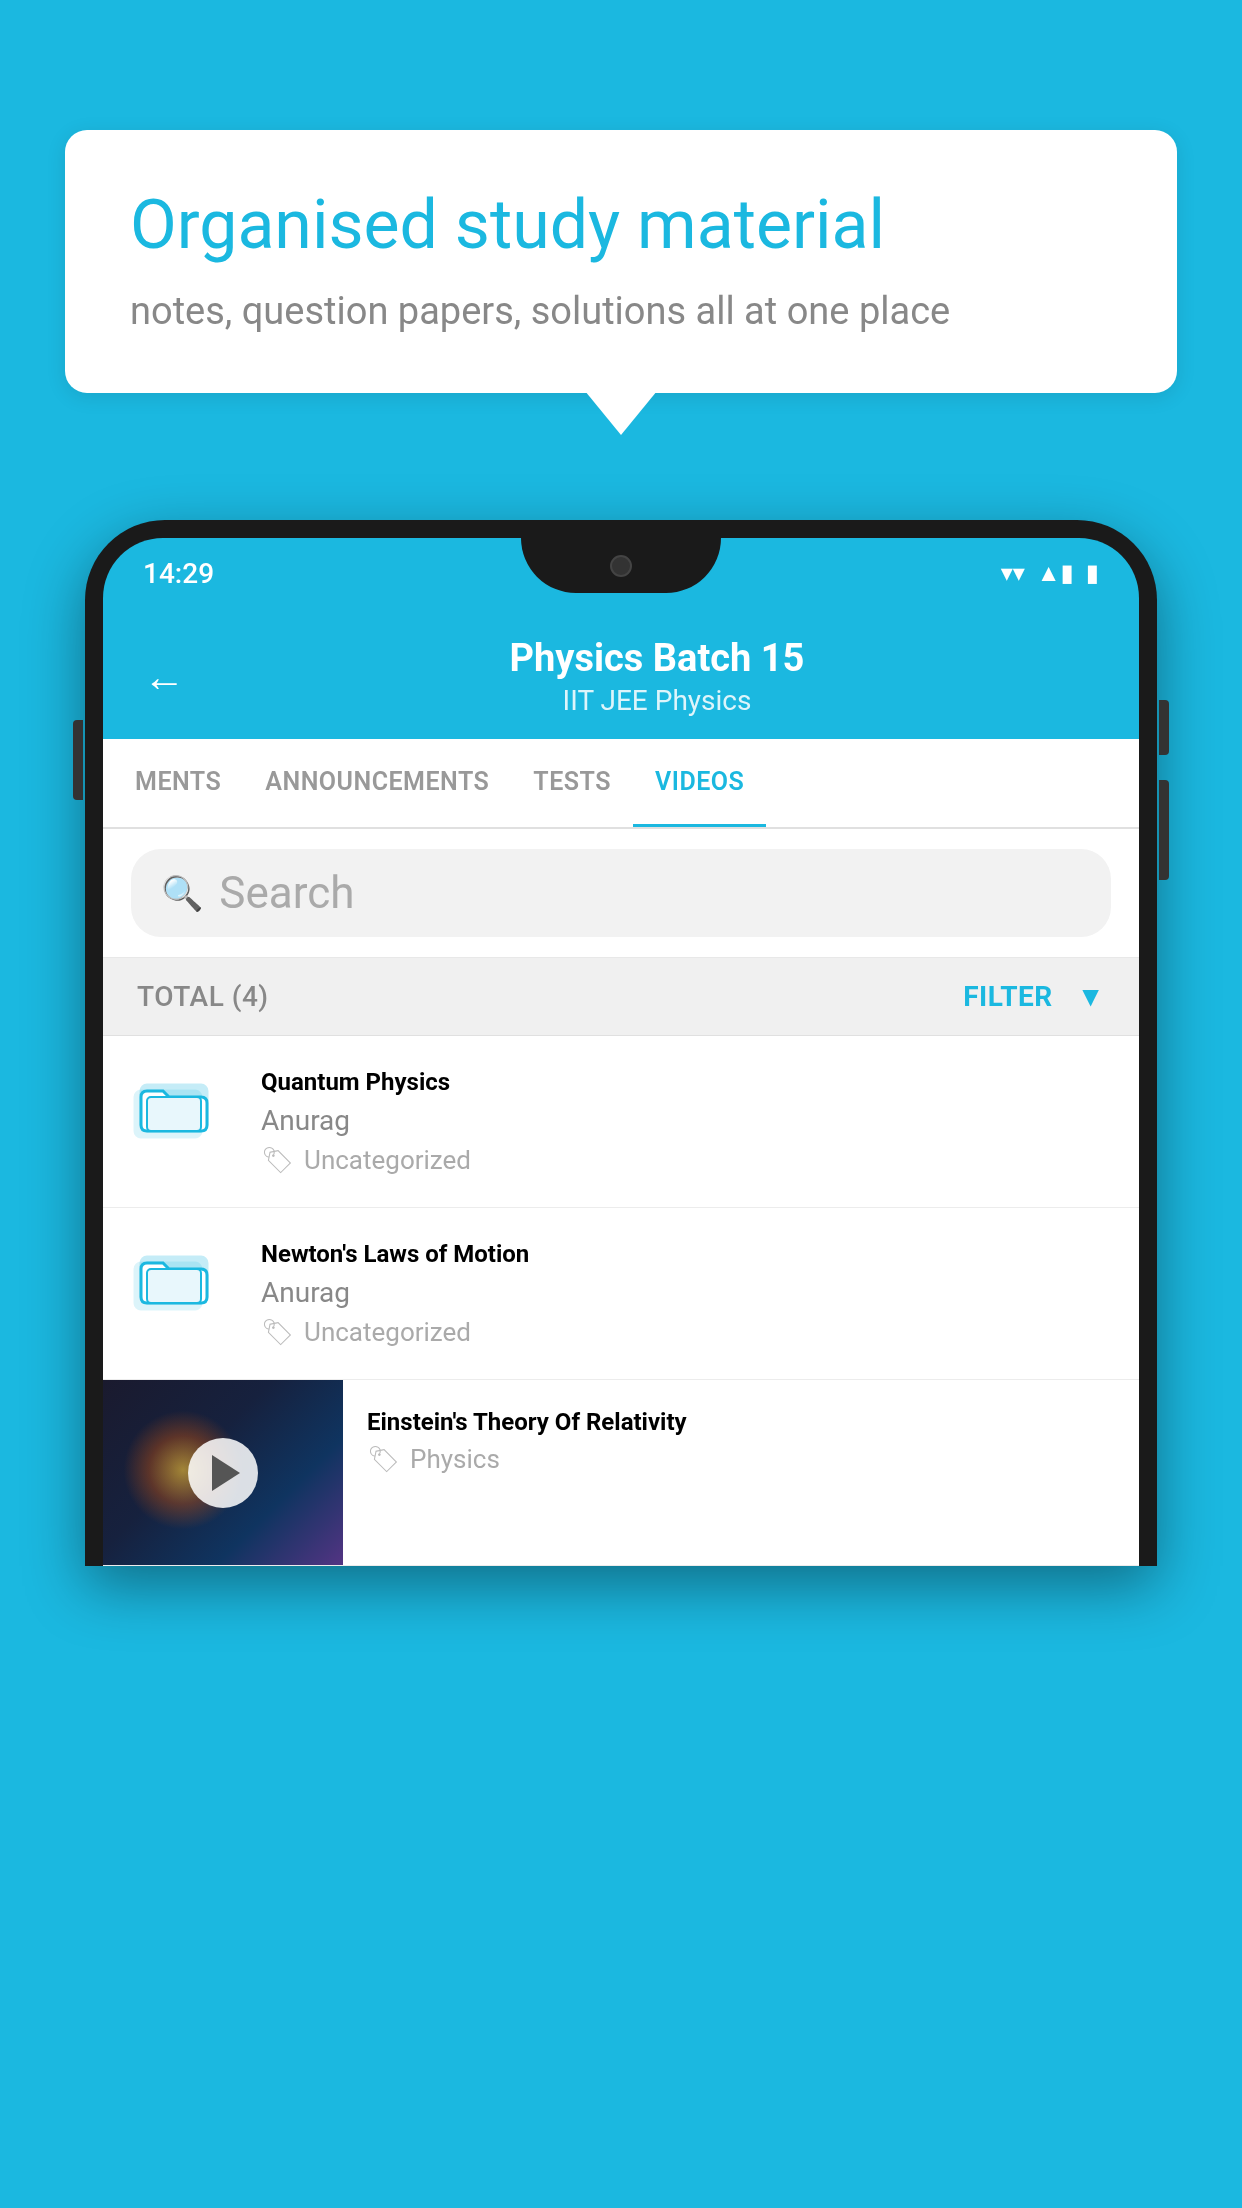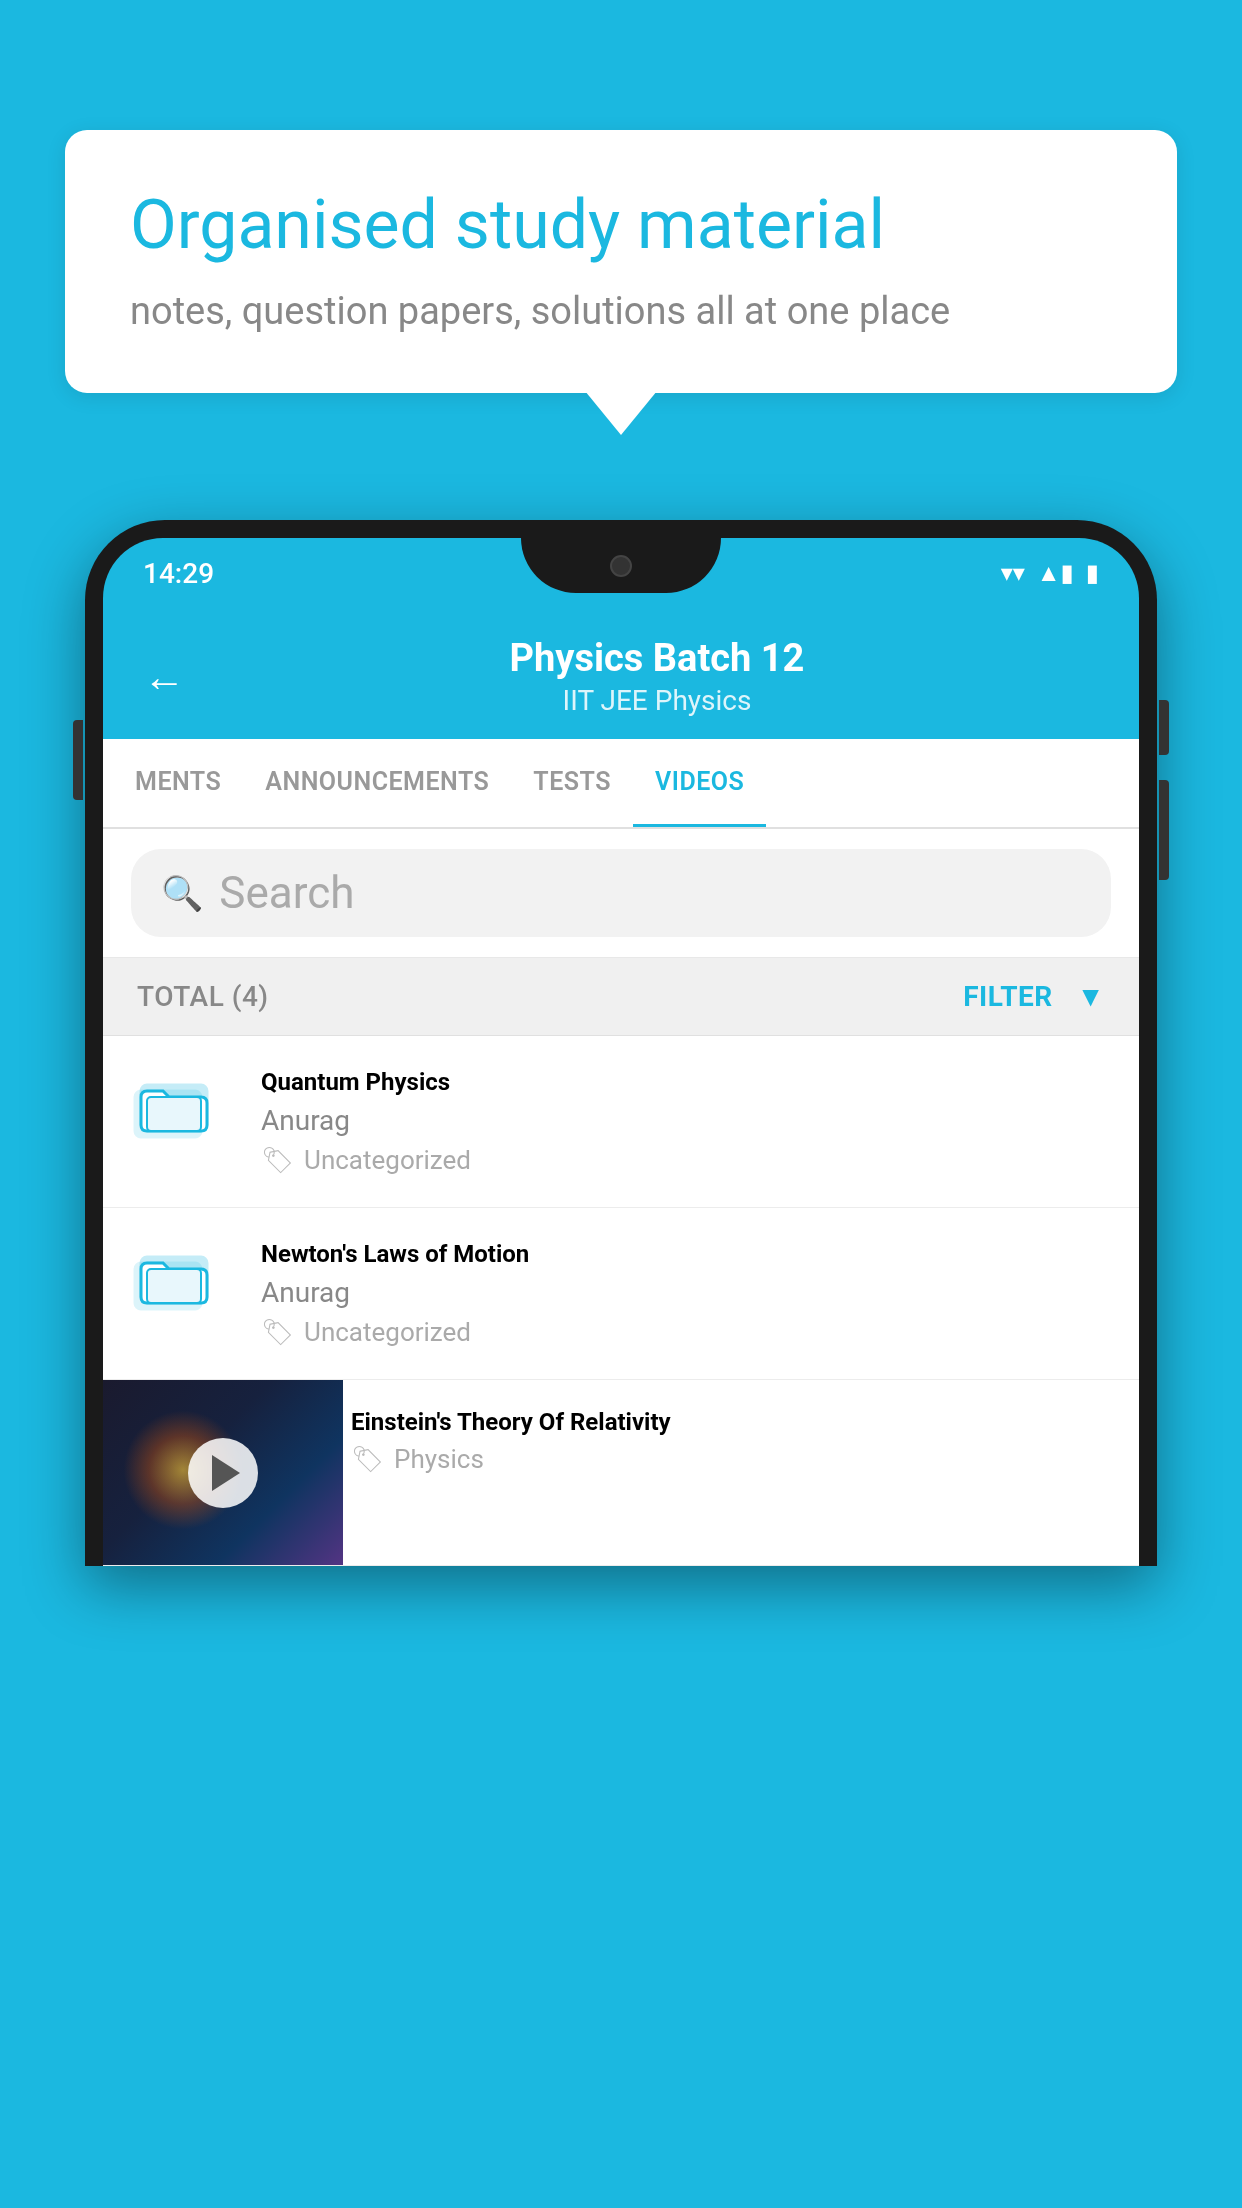--- a/index.html
+++ b/index.html
@@ -343,21 +343,21 @@
       width: 120px;
       height: 120px;
       background: radial-gradient(circle, rgba(255,200,50,0.6) 0%, rgba(255,100,0,0.3) 40%, transparent 70%);
       border-radius: 50%;
       top: 30px;
       left: 20px;
     }
 
     .video-item-thumb-info {
       flex: 1;
-      padding: 28px 8px;
+      padding: 28px 24px;
     }
 
     
     .phone-side-btn-left {
       position: absolute;
       left: -12px;
       top: 200px;
       width: 10px;
       height: 80px;
       background: #333;
@@ -411,21 +411,21 @@
         <span class="status-icon">▲▮</span>
         <span class="status-icon">▮</span>
       </div>
     </div>
 
     <div class="phone-screen">
 
       <div class="app-header">
         <span class="back-arrow">←</span>
         <div class="header-title-block">
-          <div class="header-title">Physics Batch 12</div>
+          <div class="header-title">Physics Batch 15</div>
           <div class="header-subtitle">IIT JEE    Physics</div>
         </div>
       </div>
 
       <div class="tabs-bar">
         <div class="tab-item">MENTS</div>
         <div class="tab-item">ANNOUNCEMENTS</div>
         <div class="tab-item">TESTS</div>
         <div class="tab-item active">VIDEOS</div>
       </div>

